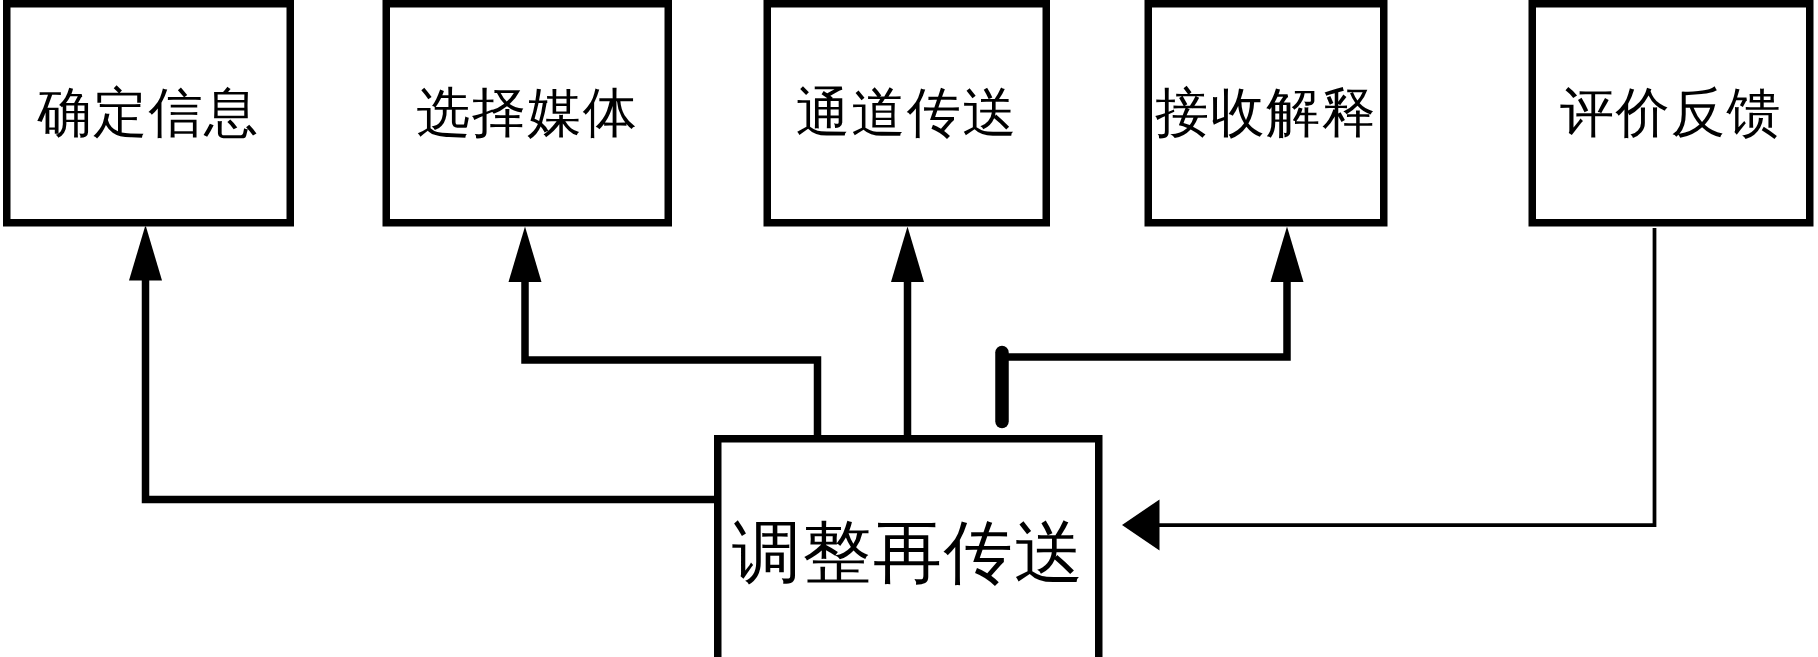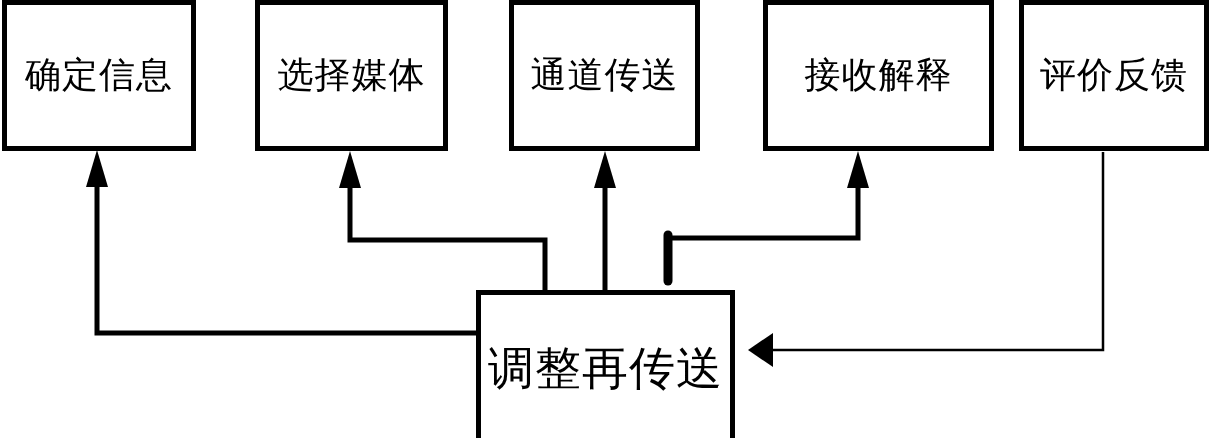--- a/index.html
+++ b/index.html
@@ -28,21 +28,21 @@
     z-index: 2;
     color: #000000;
     font-size: 36px;
     letter-spacing: 1px;
     white-space: nowrap;
   }
   .node-top { top: 0; height: 151px; }
   #node-determine-info    { left: 2px;    width: 194px; }
   #node-select-media      { left: 255px;  width: 193px; }
   #node-channel-transmit  { left: 509px;  width: 191px; }
-  #node-receive-interpret { left: 763px;  width: 231px; align-items: center; }
+  #node-receive-interpret { left: 763px;  width: 162px; align-items: center; }
   #node-feedback-evaluate { left: 1019px; width: 190px; align-items: center; }
   #node-adjust-resend {
     left: 476px; top: 290px;
     width: 259px; height: 158px;
     font-size: 46px;
   }
 </style>
 </head>
 <body>
 

